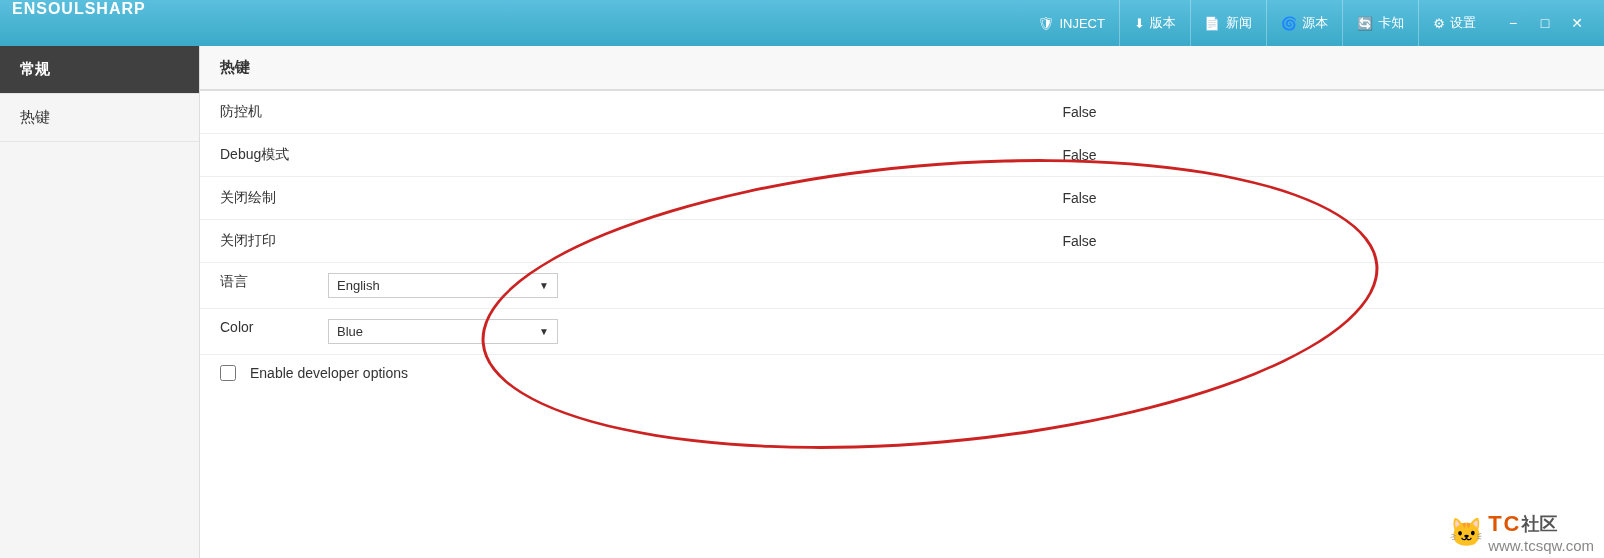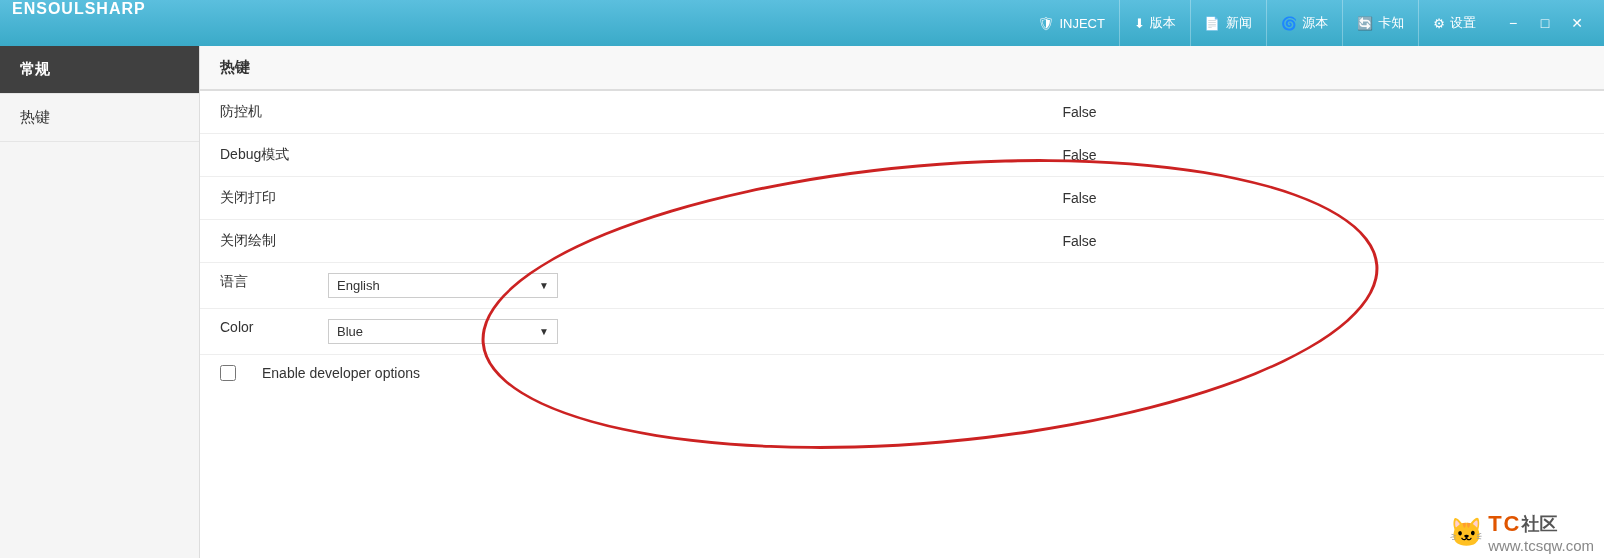--- a/index.html
+++ b/index.html
@@ -150,21 +150,21 @@
       display: flex;
       align-items: center;
       justify-content: space-between;
     }
     .settings-checkbox-row {
       display: flex;
       align-items: center;
       padding: 10px 20px;
       font-size: 14px;
       color: #333;
-      gap: 26px;
+      gap: 14px;
     }
     .settings-checkbox-row input[type="checkbox"] {
       width: 16px;
       height: 16px;
     }
 
     
     .oval-annotation {
       position: absolute;
       border: 3px solid #cc2222;
@@ -252,25 +252,25 @@
       <tbody>
         <tr>
           <td>防控机</td>
           <td>False</td>
         </tr>
         <tr>
           <td>Debug模式</td>
           <td>False</td>
         </tr>
         <tr>
+          <td>关闭绘制</td>
+          <td>False</td>
+        </tr>
+        <tr>
           <td>关闭打印</td>
-          <td>False</td>
-        </tr>
-        <tr>
-          <td>关闭绘制</td>
           <td>False</td>
         </tr>
       </tbody>
     </table>
 
     <div class="settings-row" style="padding: 10px 20px;">
       <span class="settings-row-label">语言</span>
       <div class="settings-select" style="min-width:230px;">
         <span>English</span>
         <span style="font-size:10px;">▼</span>

